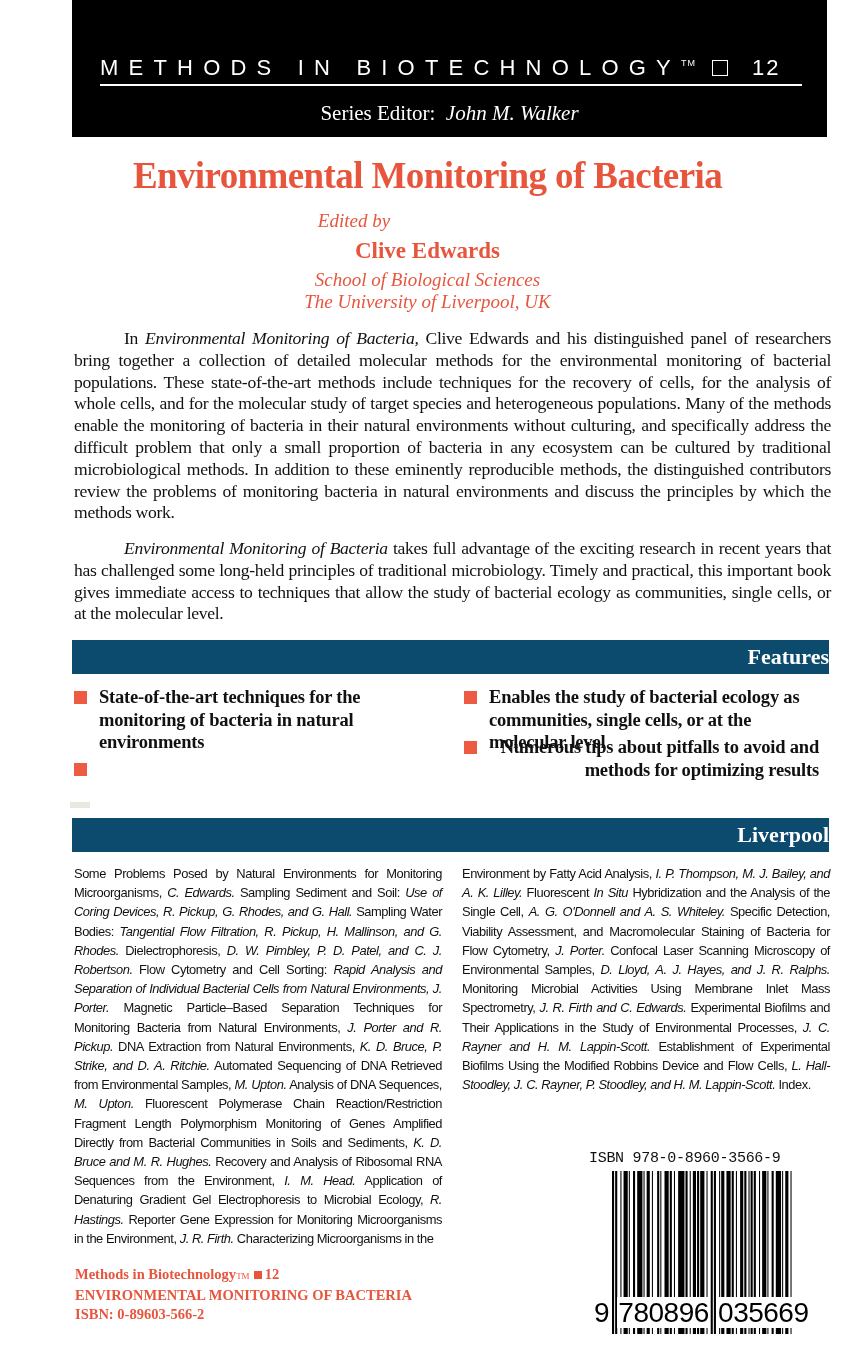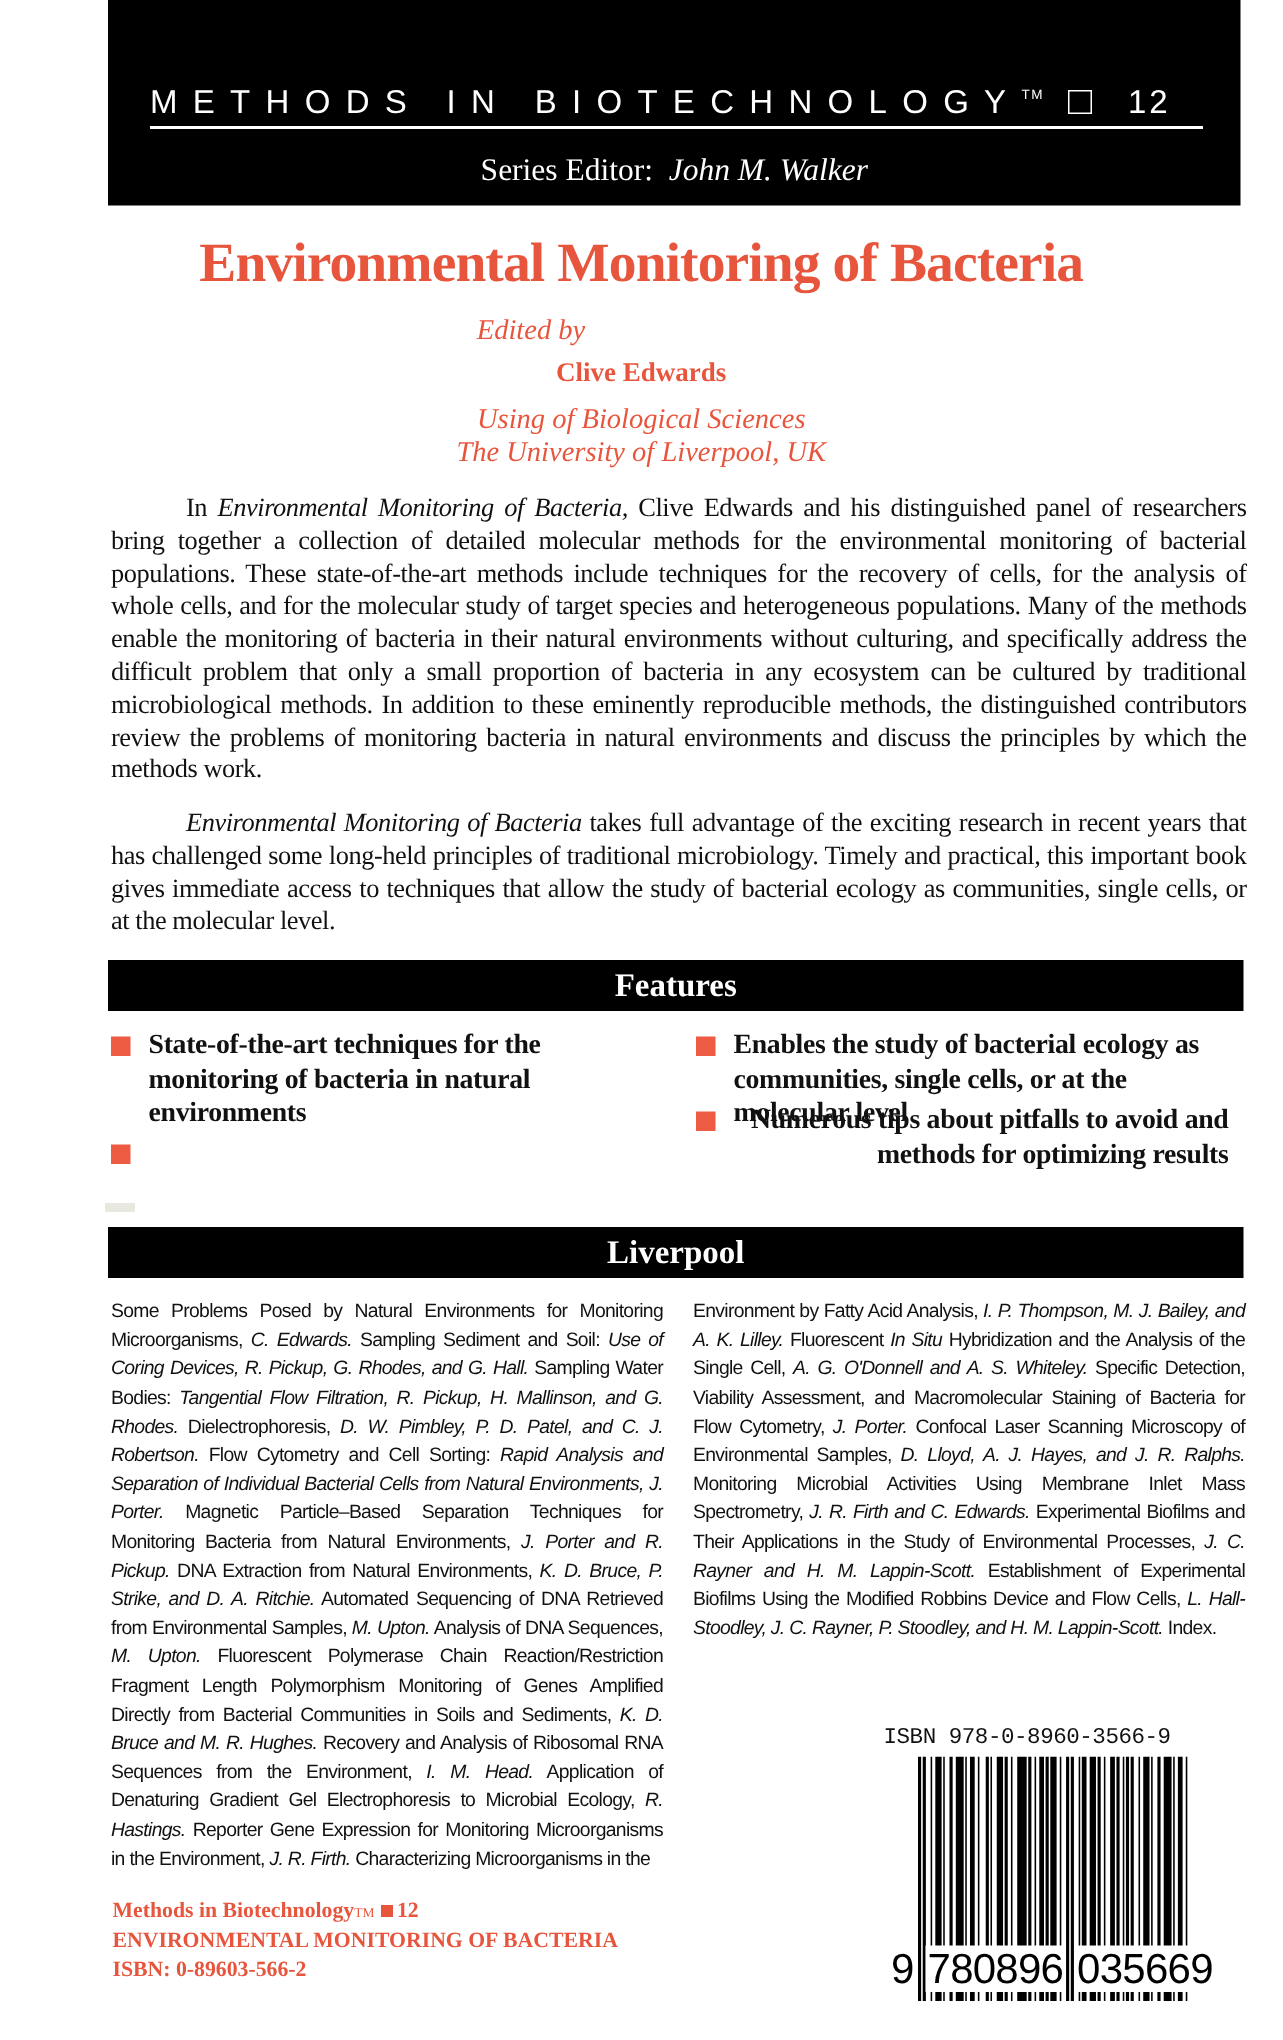--- a/index.html
+++ b/index.html
@@ -7,27 +7,27 @@
   .header { position:absolute; left:72px; top:0; width:755px; height:137px; background:#000; }
   .series-line { position:absolute; left:28px; top:55px; width:700px; color:#fff; font-family:"Liberation Sans", sans-serif; font-size:22px; letter-spacing:10.2px; white-space:nowrap; }
   .series-line .tm { font-size:9px; letter-spacing:1px; vertical-align:top; position:relative; top:3px; }
   .series-line .box { display:inline-block; width:14px; height:14px; border:1.5px solid #fff; vertical-align:-1px; margin:0 24px 0 16px; }
   .series-line .num { letter-spacing:2px; }
   .rule { position:absolute; left:28px; top:84px; width:702px; height:2px; background:#fff; }
   .editor { position:absolute; left:0; width:755px; top:101px; text-align:center; color:#fff; font-size:21px; }
   .editor i { font-style:italic;text-align:center; }
   .title { position:absolute; left:0; width:855px; top:154px; text-align:center; font-size:37px; font-weight:bold; color:#e8553d; letter-spacing:-0.6px; }
   .edited-by { position:absolute; left:0; width:708px; top:210px; text-align:center; font-size:19px; font-style:italic; color:#e8553d; }
-  .author { position:absolute; left:0; width:855px; top:238px; text-align:center; font-size:18px; font-weight:bold; color:#e8553d; }
+  .author { position:absolute; left:0; width:855px; top:238px; text-align:center; font-size:23px; font-weight:bold; color:#e8553d; }
   .affil { position:absolute; left:0; width:855px; text-align:center; font-size:19px; font-style:italic; color:#e8553d; }
   .affil1 { top:269px; } .affil2 { top:291px; }
   .desc { position:absolute; left:73px; width:757px; font-size:17.6px; line-height:21.8px; text-align:justify; letter-spacing:-0.3px; margin:1px; }
   .desc1 { top:327px; } .desc2 { top:537px; }
   .desc p { margin:0; text-indent:50px; }
-  .band { position:absolute; left:72px; width:757px; height:34px; background:#000000; color:#fff; text-align:center; font-weight:bold; font-size:22px; line-height:34px; }
+  .band { position:absolute; left:72px; width:757px; height:34px; background:#0c4a6e; color:#fff; text-align:right; font-weight:bold; font-size:22px; line-height:34px; }
   .band-features { top:640px; } .band-contents { top:818px; }
   .feat { position:absolute; font-weight:bold; font-size:18.5px; line-height:22.5px; letter-spacing:-0.2px; }
   .feat .sq { position:absolute; left:-25px; top:5px; width:13px; height:13px; background:#ee5b43; }
   .feat1 { left:99px; top:686px; width:340px; }
   .feat2 { left:99px; top:758px; width:340px; }
   .feat3 { left:489px; top:686px; width:330px; }
   .feat4 { left:489px; top:736px; width:330px;text-align:right; }
   .stray { position:absolute; left:70px; top:802px; width:20px; height:6px; background:#e8e8e0; }
   .contents { position:absolute; font-family:"Liberation Sans", sans-serif; font-size:12.9px; line-height:19.2px; text-align:justify; letter-spacing:-0.45px; color:#111; }
   .contents i { font-style:italic; }
@@ -51,21 +51,21 @@
   <div class="rule"></div>
   <div class="editor">
     <span>Series Editor:</span>&nbsp;
     <i>John M. Walker</i>
   </div>
 </div>
 
 <div class="title">Environmental Monitoring of Bacteria</div>
 <div class="edited-by">Edited by</div>
 <div class="author">Clive Edwards</div>
-<div class="affil affil1">Using of Biological Sciences</div>
+<div class="affil affil1">School of Biological Sciences</div>
 <div class="affil affil2">The University of Liverpool, UK</div>
 
 <div class="desc desc1">
   <p><span>In </span><i>Environmental Monitoring of Bacteria,</i><span> Clive Edwards and his distinguished panel of researchers bring together a collection of detailed molecular methods for the environmental monitoring of bacterial populations. These state-of-the-art methods include techniques for the recovery of cells, for the analysis of whole cells, and for the molecular study of target species and heterogeneous populations. Many of the methods enable the monitoring of bacteria in their natural environments without culturing, and specifically address the difficult problem that only a small proportion of bacteria in any ecosystem can be cultured by traditional microbiological methods. In addition to these eminently reproducible methods, the distinguished contributors review the problems of monitoring bacteria in natural environments and discuss the principles by which the methods work.</span></p>
 </div>
 <div class="desc desc2">
   <p><i>Environmental Monitoring of Bacteria</i><span> takes full advantage of the exciting research in recent years that has challenged some long-held principles of traditional microbiology. Timely and practical, this important book gives immediate access to techniques that allow the study of bacterial ecology as communities, single cells, or at the molecular level.</span></p>
 </div>
 
 <div class="band band-features">Features</div>

